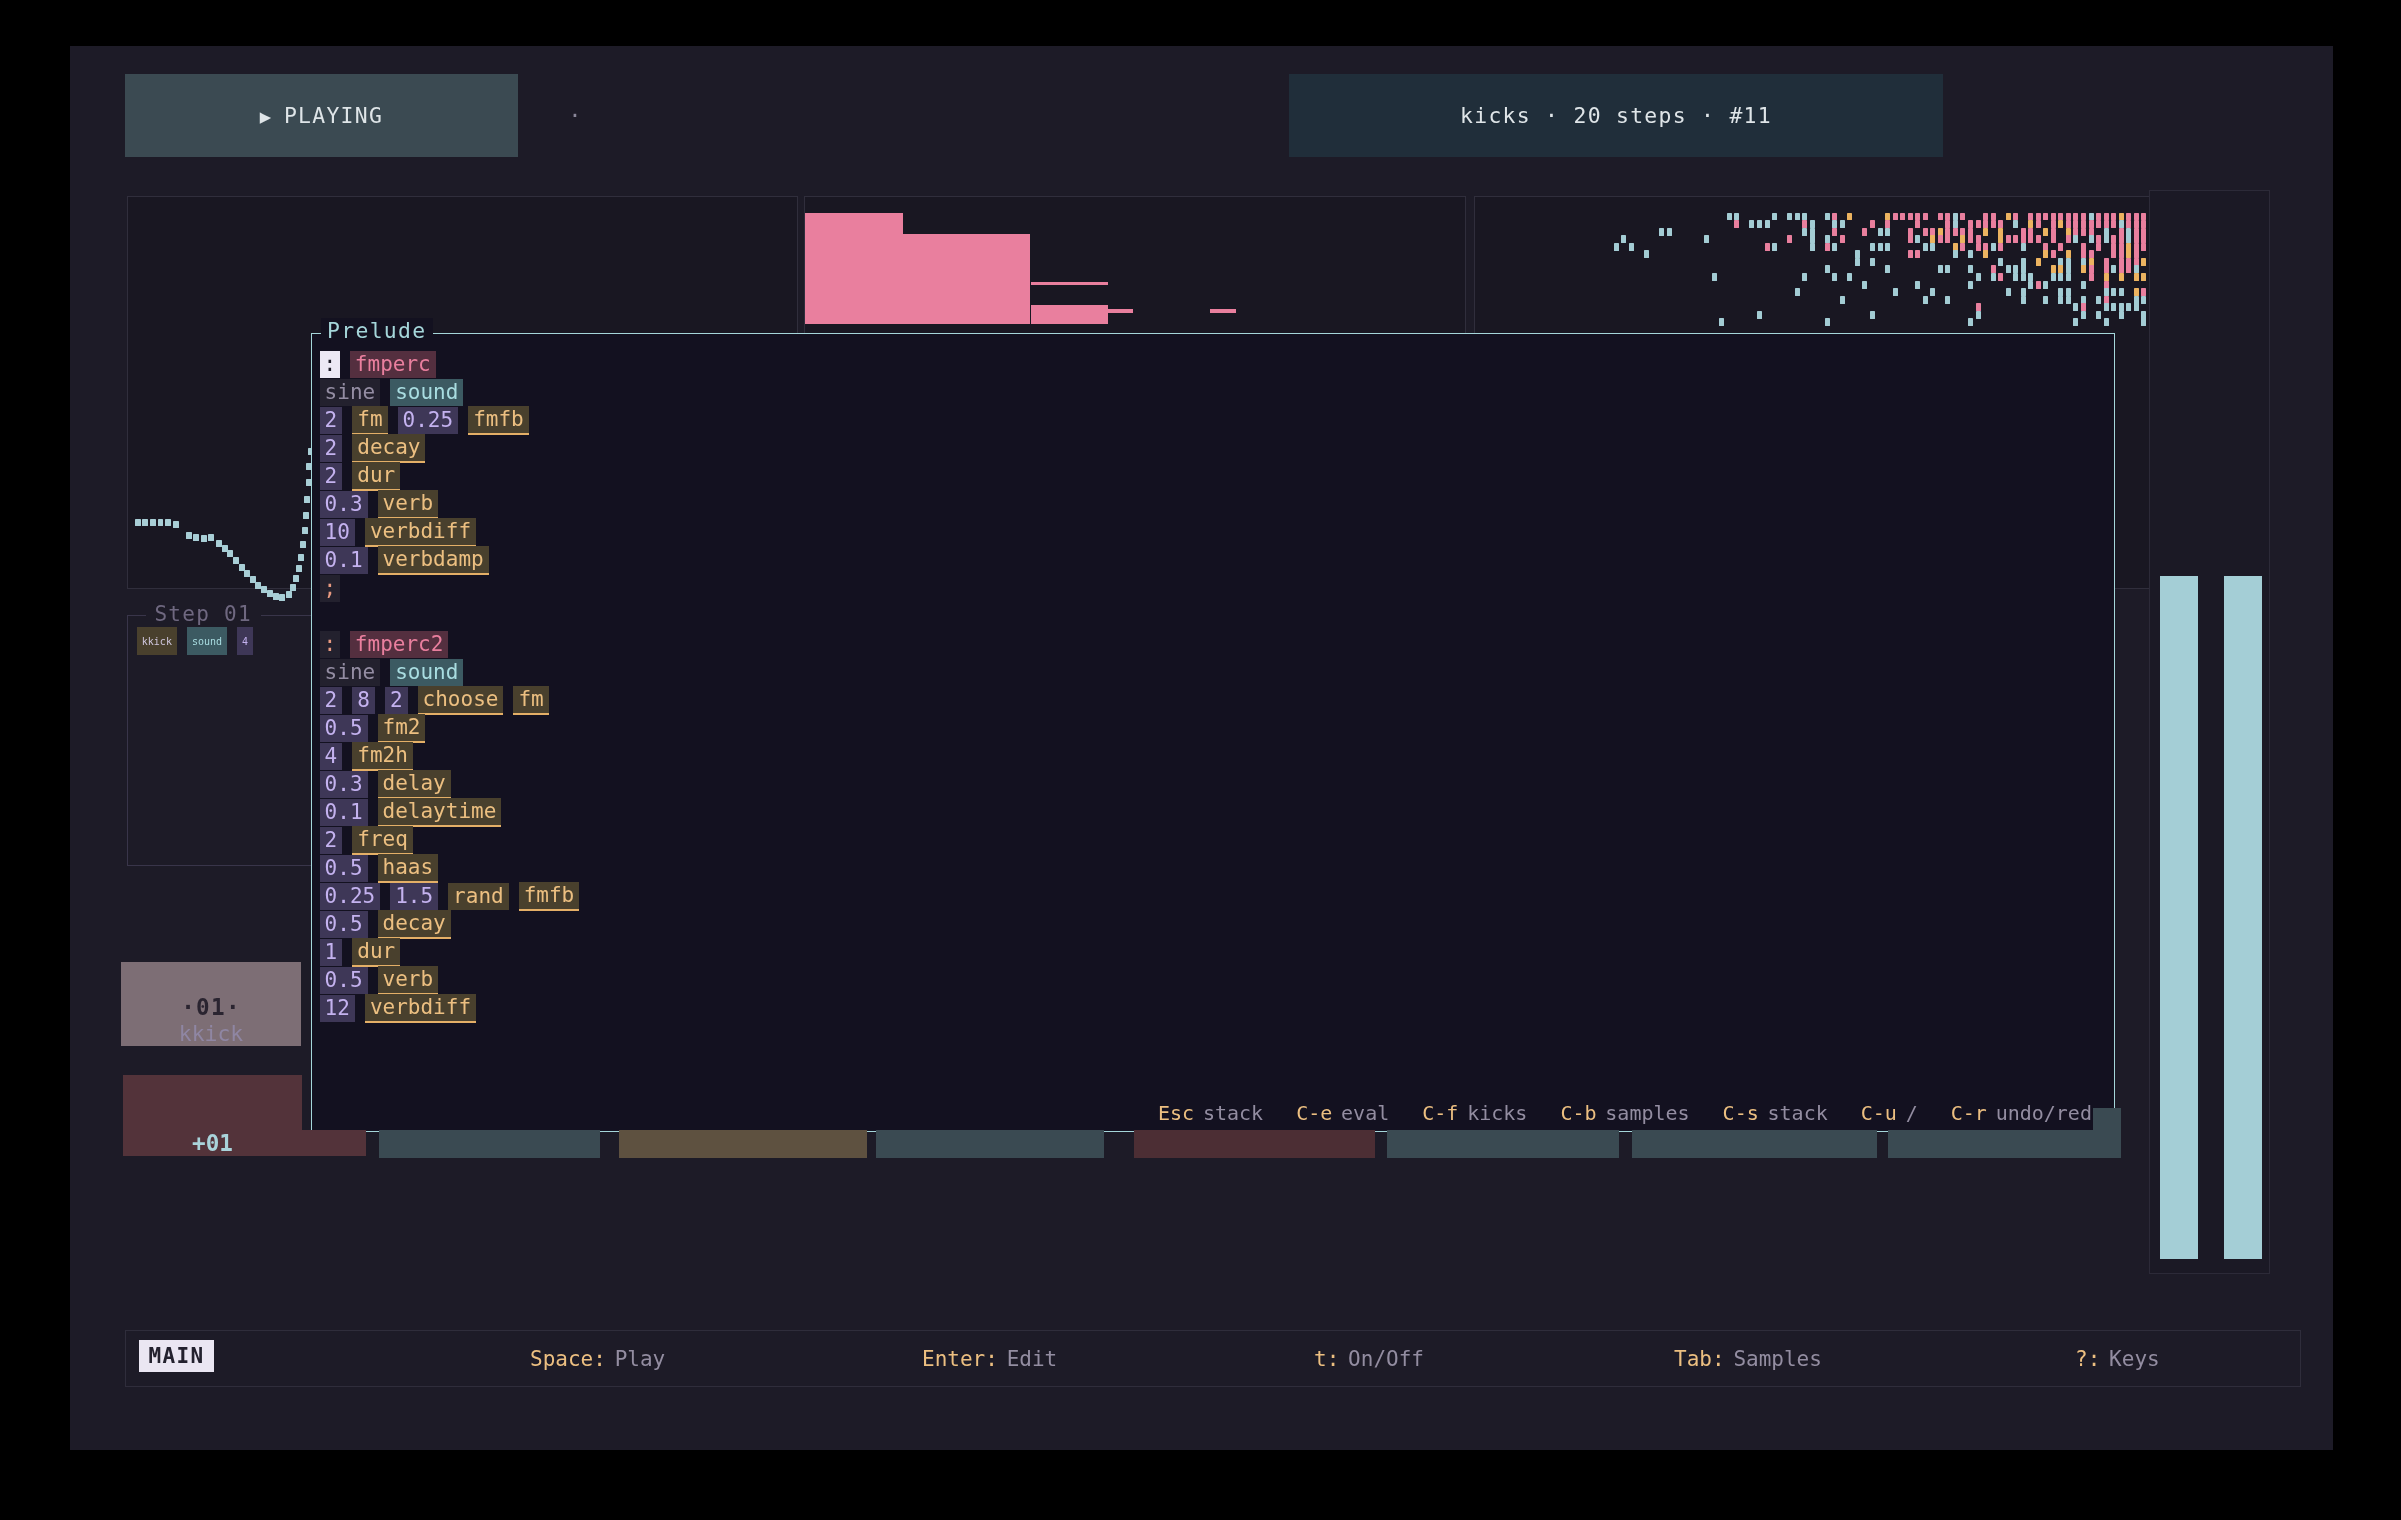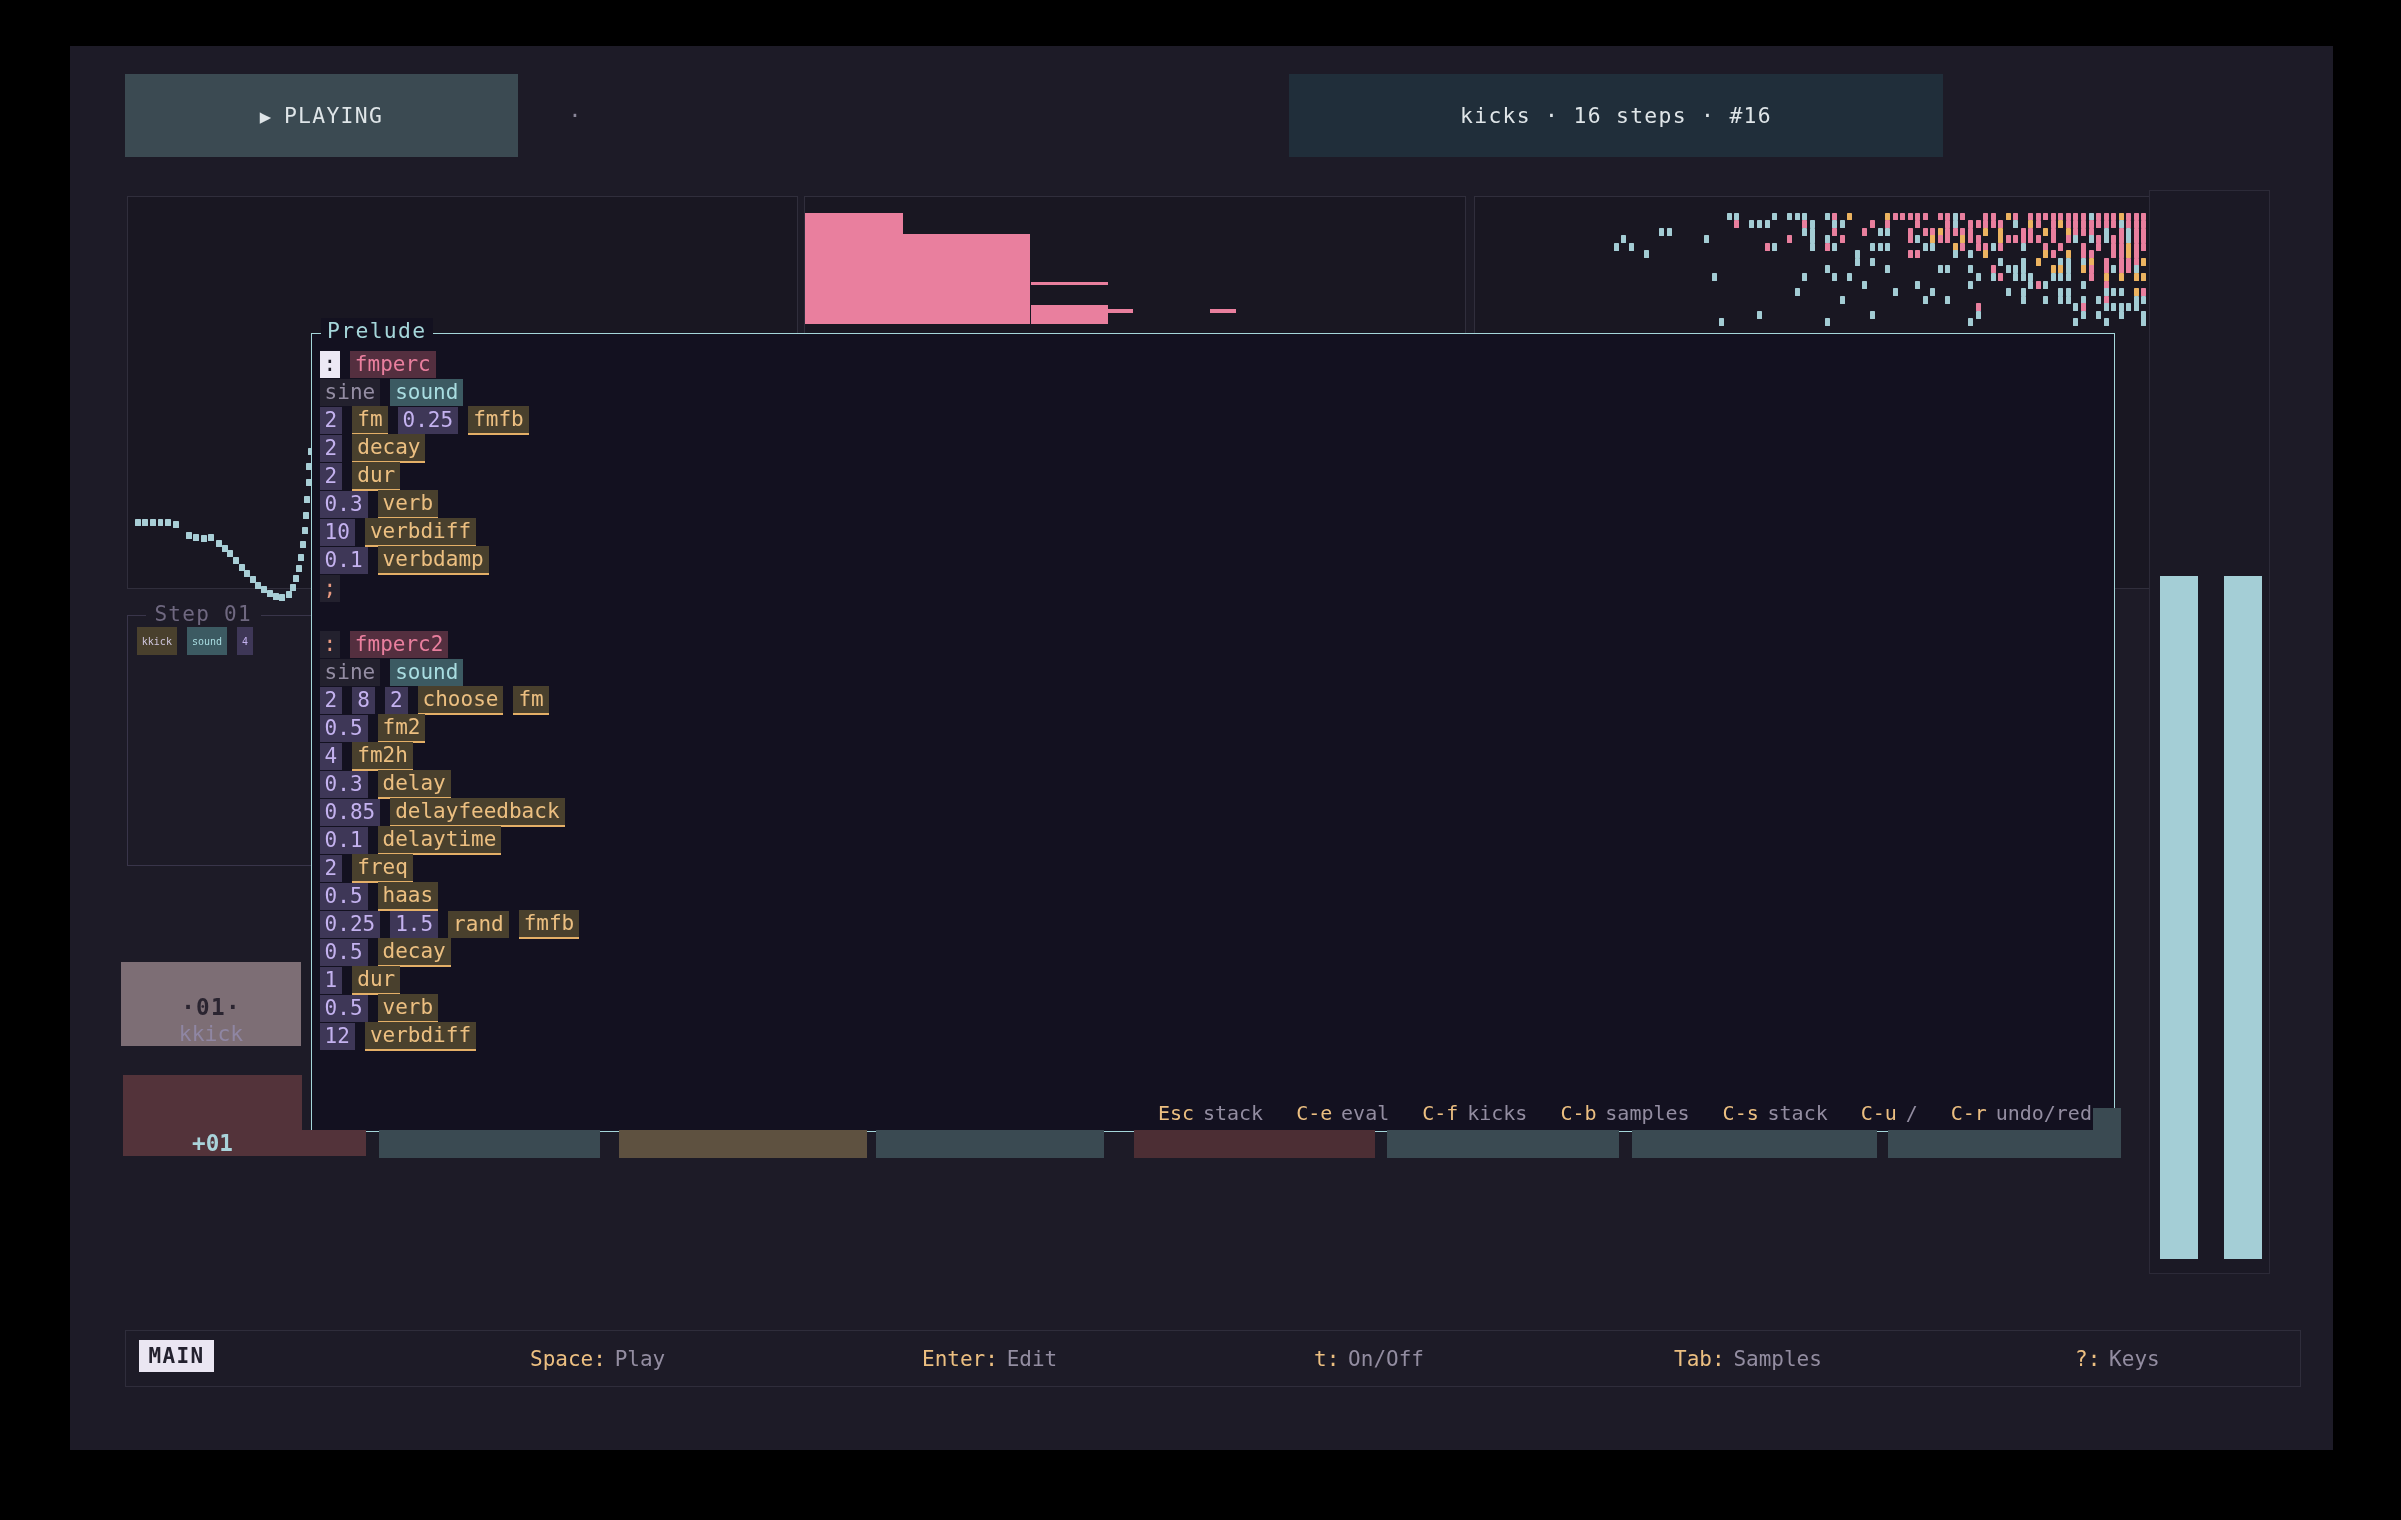--- a/index.html
+++ b/index.html
@@ -64,21 +64,21 @@
 <body>
 
 <div id="app">
 
   <div class="seg seg-playing">
     <span class="playtri">▶</span>
     <span>PLAYING</span>
   </div>
   <div class="seg seg-sep">·</div>
   <div class="seg seg-track">
-    <span>kicks · 16 steps · #16</span>
+    <span>kicks · 20 steps · #11</span>
   </div>
 
   <div class="panel p-wave">
     <div id="wave-dots">
         <div class="dot" style="left: 7px; top: 322px; width: 5.7px; height: 7px; background: rgb(168, 206, 214);"></div>
         <div class="dot" style="left: 14.4px; top: 322px; width: 5.7px; height: 7px; background: rgb(168, 206, 214);"></div>
         <div class="dot" style="left: 22px; top: 322px; width: 5.7px; height: 7px; background: rgb(168, 206, 214);"></div>
         <div class="dot" style="left: 29.5px; top: 322px; width: 5.7px; height: 7px; background: rgb(168, 206, 214);"></div>
         <div class="dot" style="left: 37px; top: 322px; width: 5.7px; height: 7px; background: rgb(168, 206, 214);"></div>
         <div class="dot" style="left: 45px; top: 324px; width: 5.7px; height: 7px; background: rgb(168, 206, 214);"></div>
@@ -519,24 +519,20 @@
         </div>
         <div class="cline">
           <span class="tok k-num">4</span>
           <span class="tok k-param">fm2h</span>
         </div>
         <div class="cline">
           <span class="tok k-num">0.3</span>
           <span class="tok k-param">delay</span>
         </div>
         <div class="cline">
-          <span class="tok k-num">0.85</span>
-          <span class="tok k-param">delayfeedback</span>
-        </div>
-        <div class="cline">
           <span class="tok k-num">0.1</span>
           <span class="tok k-param">delaytime</span>
         </div>
         <div class="cline">
           <span class="tok k-num">2</span>
           <span class="tok k-param">freq</span>
         </div>
         <div class="cline">
           <span class="tok k-num">0.5</span>
           <span class="tok k-param">haas</span>

